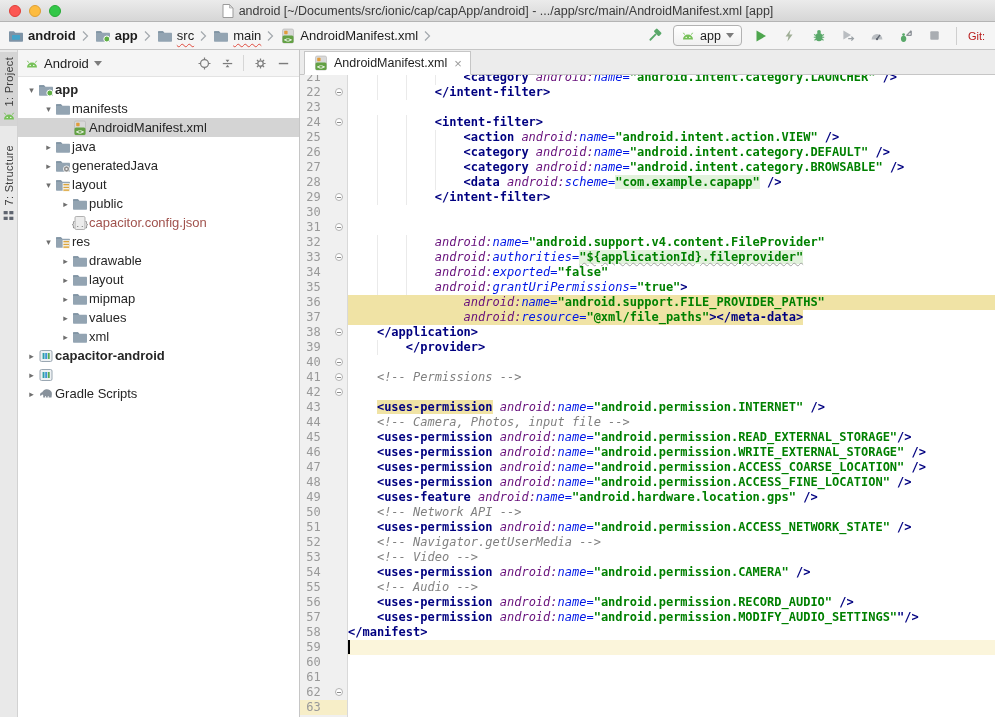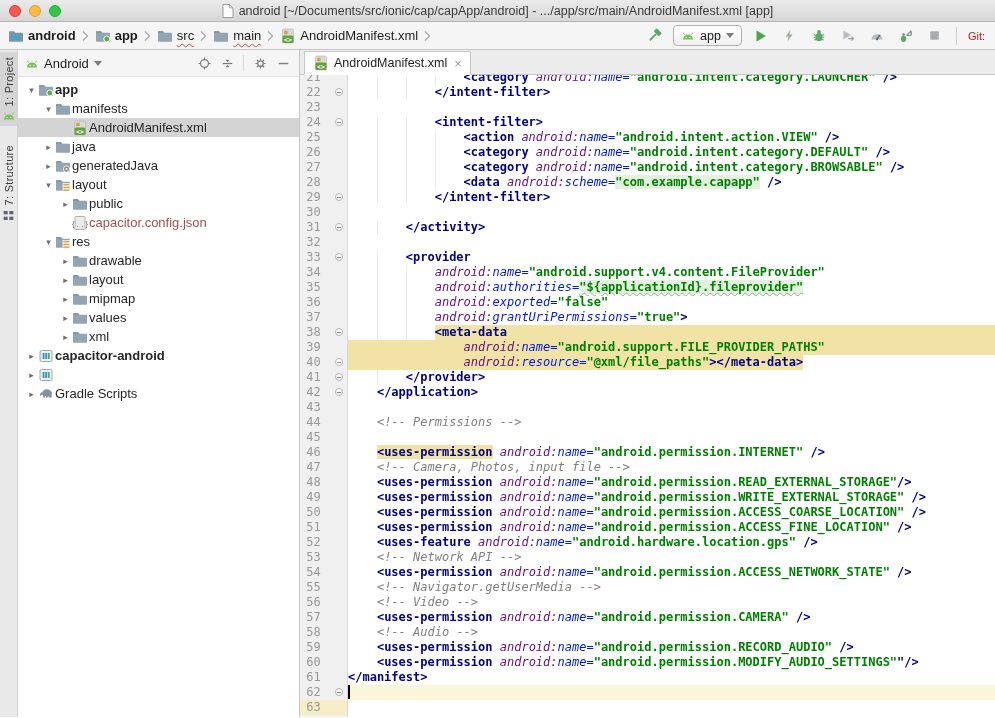--- a/index.html
+++ b/index.html
@@ -634,32 +634,29 @@
             <div class="cl"><span class="gd" style="left: 4ch;"></span><span class="gd" style="left: 8ch;"></span><span class="gd" style="left: 12ch;"></span><span class="lt">                <span class="tk-t">&lt;category </span><span class="tk-n">android:</span><span class="tk-a">name=</span><span class="tk-v">"android.intent.category.LAUNCHER"</span><span class="tk-p"> </span><span class="tk-t">/&gt;</span></span></div>
             <div class="cl"><span class="gd" style="left: 4ch;"></span><span class="gd" style="left: 8ch;"></span><span class="lt">            <span class="tk-t">&lt;/intent-filter&gt;</span></span></div>
             <div class="cl"><span class="lt"></span></div>
             <div class="cl"><span class="gd" style="left: 4ch;"></span><span class="gd" style="left: 8ch;"></span><span class="lt">            <span class="tk-t">&lt;intent-filter&gt;</span></span></div>
             <div class="cl"><span class="gd" style="left: 4ch;"></span><span class="gd" style="left: 8ch;"></span><span class="gd" style="left: 12ch;"></span><span class="lt">                <span class="tk-t">&lt;action </span><span class="tk-n">android:</span><span class="tk-a">name=</span><span class="tk-v">"android.intent.action.VIEW"</span><span class="tk-p"> </span><span class="tk-t">/&gt;</span></span></div>
             <div class="cl"><span class="gd" style="left: 4ch;"></span><span class="gd" style="left: 8ch;"></span><span class="gd" style="left: 12ch;"></span><span class="lt">                <span class="tk-t">&lt;category </span><span class="tk-n">android:</span><span class="tk-a">name=</span><span class="tk-v">"android.intent.category.DEFAULT"</span><span class="tk-p"> </span><span class="tk-t">/&gt;</span></span></div>
             <div class="cl"><span class="gd" style="left: 4ch;"></span><span class="gd" style="left: 8ch;"></span><span class="gd" style="left: 12ch;"></span><span class="lt">                <span class="tk-t">&lt;category </span><span class="tk-n">android:</span><span class="tk-a">name=</span><span class="tk-v">"android.intent.category.BROWSABLE"</span><span class="tk-p"> </span><span class="tk-t">/&gt;</span></span></div>
             <div class="cl"><span class="gd" style="left: 4ch;"></span><span class="gd" style="left: 8ch;"></span><span class="gd" style="left: 12ch;"></span><span class="lt">                <span class="tk-t">&lt;data </span><span class="tk-n">android:</span><span class="tk-a">scheme=</span><span class="tk-v inj">"com.example.capapp"</span><span class="tk-p"> </span><span class="tk-t">/&gt;</span></span></div>
             <div class="cl"><span class="gd" style="left: 4ch;"></span><span class="gd" style="left: 8ch;"></span><span class="lt">            <span class="tk-t">&lt;/intent-filter&gt;</span></span></div>
             <div class="cl"><span class="lt"></span></div>
-            <div class="cl"><span class="gd" style="left: 4ch;"></span><span class="lt">        <span class="tk-t">&lt;/activity&gt;</span></span></div>
             <div class="cl"><span class="lt"></span></div>
-            <div class="cl"><span class="gd" style="left: 4ch;"></span><span class="lt">        <span class="tk-t">&lt;provider</span></span></div>
             <div class="cl"><span class="gd" style="left: 4ch;"></span><span class="gd" style="left: 8ch;"></span><span class="lt">            <span class="tk-n">android:</span><span class="tk-a">name=</span><span class="tk-v">"android.support.v4.content.FileProvider"</span></span></div>
             <div class="cl"><span class="gd" style="left: 4ch;"></span><span class="gd" style="left: 8ch;"></span><span class="lt">            <span class="tk-n">android:</span><span class="tk-a">authorities=</span><span class="tk-v inj wv">"${applicationId}.fileprovider"</span></span></div>
             <div class="cl"><span class="gd" style="left: 4ch;"></span><span class="gd" style="left: 8ch;"></span><span class="lt">            <span class="tk-n">android:</span><span class="tk-a">exported=</span><span class="tk-v">"false"</span></span></div>
             <div class="cl"><span class="gd" style="left: 4ch;"></span><span class="gd" style="left: 8ch;"></span><span class="lt">            <span class="tk-n">android:</span><span class="tk-a">grantUriPermissions=</span><span class="tk-v">"true"</span><span class="tk-t">&gt;</span></span></div>
-            <div class="cl"><span class="gd" style="left: 4ch;"></span><span class="gd" style="left: 8ch;"></span><i class="band" style="left: 12ch; right: 0px;"></i><span class="lt">            <span class="tk-t">&lt;meta-data</span></span></div>
             <div class="cl"><span class="gd" style="left: 4ch;"></span><span class="gd" style="left: 8ch;"></span><span class="gd" style="left: 12ch;"></span><i class="band" style="left: 0px; right: 0px;"></i><span class="lt">                <span class="tk-n">android:</span><span class="tk-a">name=</span><span class="tk-v">"android.support.FILE_PROVIDER_PATHS"</span></span></div>
             <div class="cl"><span class="gd" style="left: 4ch;"></span><span class="gd" style="left: 8ch;"></span><span class="gd" style="left: 12ch;"></span><i class="band" style="left: 0px; width: 63ch;"></i><span class="lt">                <span class="tk-n">android:</span><span class="tk-a">resource=</span><span class="tk-v">"@xml/file_paths"</span><span class="tk-t">&gt;&lt;/meta-data&gt;</span></span></div>
+            <div class="cl"><span class="lt">    <span class="tk-t">&lt;/application&gt;</span></span></div>
             <div class="cl"><span class="gd" style="left: 4ch;"></span><span class="lt">        <span class="tk-t">&lt;/provider&gt;</span></span></div>
-            <div class="cl"><span class="lt">    <span class="tk-t">&lt;/application&gt;</span></span></div>
             <div class="cl"><span class="lt"></span></div>
             <div class="cl"><span class="lt">    <span class="tk-c">&lt;!-- Permissions --&gt;</span></span></div>
             <div class="cl"><span class="lt"></span></div>
             <div class="cl"><span class="lt">    <span class="tk-t fnd">&lt;uses-permission</span><span class="tk-p"> </span><span class="tk-n">android:</span><span class="tk-a">name=</span><span class="tk-v">"android.permission.INTERNET"</span><span class="tk-p"> </span><span class="tk-t">/&gt;</span></span></div>
             <div class="cl"><span class="lt">    <span class="tk-c">&lt;!-- Camera, Photos, input file --&gt;</span></span></div>
             <div class="cl"><span class="lt">    <span class="tk-t">&lt;uses-permission </span><span class="tk-n">android:</span><span class="tk-a">name=</span><span class="tk-v">"android.permission.READ_EXTERNAL_STORAGE"</span><span class="tk-t">/&gt;</span></span></div>
             <div class="cl"><span class="lt">    <span class="tk-t">&lt;uses-permission </span><span class="tk-n">android:</span><span class="tk-a">name=</span><span class="tk-v">"android.permission.WRITE_EXTERNAL_STORAGE"</span><span class="tk-p"> </span><span class="tk-t">/&gt;</span></span></div>
             <div class="cl"><span class="lt">    <span class="tk-t">&lt;uses-permission </span><span class="tk-n">android:</span><span class="tk-a">name=</span><span class="tk-v">"android.permission.ACCESS_COARSE_LOCATION"</span><span class="tk-p"> </span><span class="tk-t">/&gt;</span></span></div>
             <div class="cl"><span class="lt">    <span class="tk-t">&lt;uses-permission </span><span class="tk-n">android:</span><span class="tk-a">name=</span><span class="tk-v">"android.permission.ACCESS_FINE_LOCATION"</span><span class="tk-p"> </span><span class="tk-t">/&gt;</span></span></div>
             <div class="cl"><span class="lt">    <span class="tk-t">&lt;uses-feature </span><span class="tk-n">android:</span><span class="tk-a">name=</span><span class="tk-v">"android.hardware.location.gps"</span><span class="tk-p"> </span><span class="tk-t">/&gt;</span></span></div>

